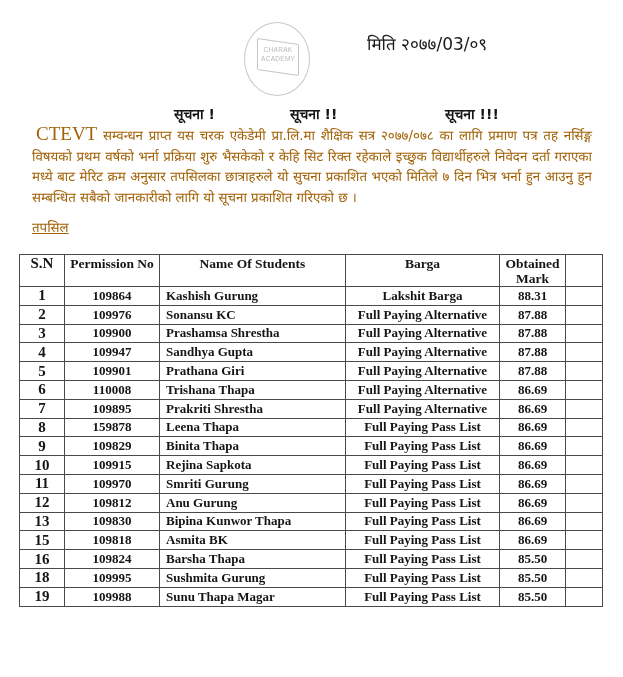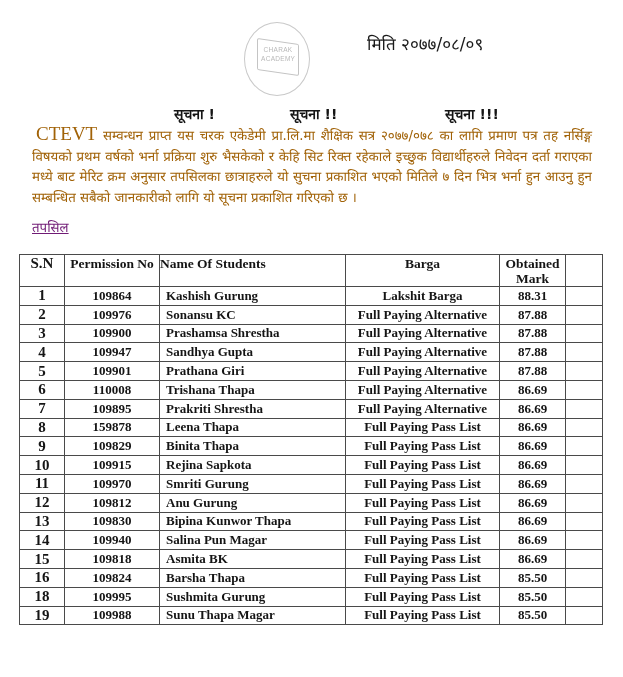--- a/index.html
+++ b/index.html
@@ -27,47 +27,47 @@
   .notice-row { position:absolute; top:104px; left:0; width:623px; font-size:14px; font-weight:bold; font-family:"DejaVu Sans", sans-serif; }
   .notice-row span { position:absolute; white-space:nowrap; }
   .para {
     position:absolute; left:32px; top:124px; width:560px;
     font-size:13.3px; line-height:20.5px; font-family:"DejaVu Sans", sans-serif; color:#a16207;
     text-align:justify;
   }
   .para .lead { font-family:"Liberation Serif", serif; font-size:19px; padding-left:4px; }
   .tapasil {
     position:absolute; left:32px; top:218px; font-size:13.3px; font-family:"DejaVu Sans", sans-serif;
-    text-decoration:underline; color:#701a75;
+    text-decoration:underline; color:#a16207;
   }
   table.results {
     position:absolute; left:19px; top:254px; border-collapse:collapse;
     font-family:"Liberation Serif", serif; font-weight:bold;
   }
   table.results td, table.results th {
     border:1px solid #4a4a4a; padding:0; height:17.8px; font-size:13px;
   }
   table.results th { vertical-align:top; height:28px; font-size:13.5px; padding-top:1px; line-height:15px; }
   .c-sn { width:44px; text-align:center; font-size:15px !important; }
   .c-perm { width:94px; text-align:center; }
   .c-name { width:179px; text-align:left; padding-left:6px !important; }
   .c-barga { width:153px; text-align:center; }
   .c-mark { width:65px; text-align:center; }
   .c-blank { width:36px; }
-  th.c-name { padding-left:0 !important;margin-top:12px; }
+  th.c-name { text-align:center; padding-left:0 !important;margin-top:12px; }
 </style>
 </head>
 <body>
 
 <div class="stamp">
   <div class="book"></div>
   <div class="stamp-text">CHARAK ACADEMY</div>
 </div>
 
-<div class="date">मिति २०७७/०८/०९</div>
+<div class="date">मिति २०७७/03/०९</div>
 
 <div class="notice-row">
   <span style="left:174px;">सूचना !</span>
   <span style="left:290px;">सूचना !!</span>
   <span style="left:445px;">सूचना !!!</span>
 </div>
 
 <div class="para">
   <span class="lead">CTEVT</span>
   <span>सम्वन्धन प्राप्त यस चरक एकेडेमी प्रा.लि.मा शैक्षिक सत्र २०७७/०७८ का लागि प्रमाण पत्र तह नर्सिङ्ग विषयको प्रथम वर्षको भर्ना प्रक्रिया शुरु भैसकेको र केहि सिट रिक्त रहेकाले इच्छुक विद्यार्थीहरुले निवेदन दर्ता गराएका मध्ये बाट मेरिट क्रम अनुसार तपसिलका छात्राहरुले यो सुचना प्रकाशित भएको  मितिले ७ दिन  भित्र भर्ना हुन आउनु हुन सम्बन्धित सबैको जानकारीको लागि यो सूचना प्रकाशित गरिएको छ ।</span>
@@ -185,28 +185,20 @@
       </tr>
       <tr>
         <td class="c-sn">13</td>
         <td class="c-perm">109830</td>
         <td class="c-name">Bipina Kunwor Thapa</td>
         <td class="c-barga">Full Paying Pass List</td>
         <td class="c-mark">86.69</td>
         <td class="c-blank"></td>
       </tr>
       <tr>
-        <td class="c-sn">14</td>
-        <td class="c-perm">109940</td>
-        <td class="c-name">Salina Pun Magar</td>
-        <td class="c-barga">Full Paying Pass List</td>
-        <td class="c-mark">86.69</td>
-        <td class="c-blank"></td>
-      </tr>
-      <tr>
         <td class="c-sn">15</td>
         <td class="c-perm">109818</td>
         <td class="c-name">Asmita BK</td>
         <td class="c-barga">Full Paying Pass List</td>
         <td class="c-mark">86.69</td>
         <td class="c-blank"></td>
       </tr>
       <tr>
         <td class="c-sn">16</td>
         <td class="c-perm">109824</td>

